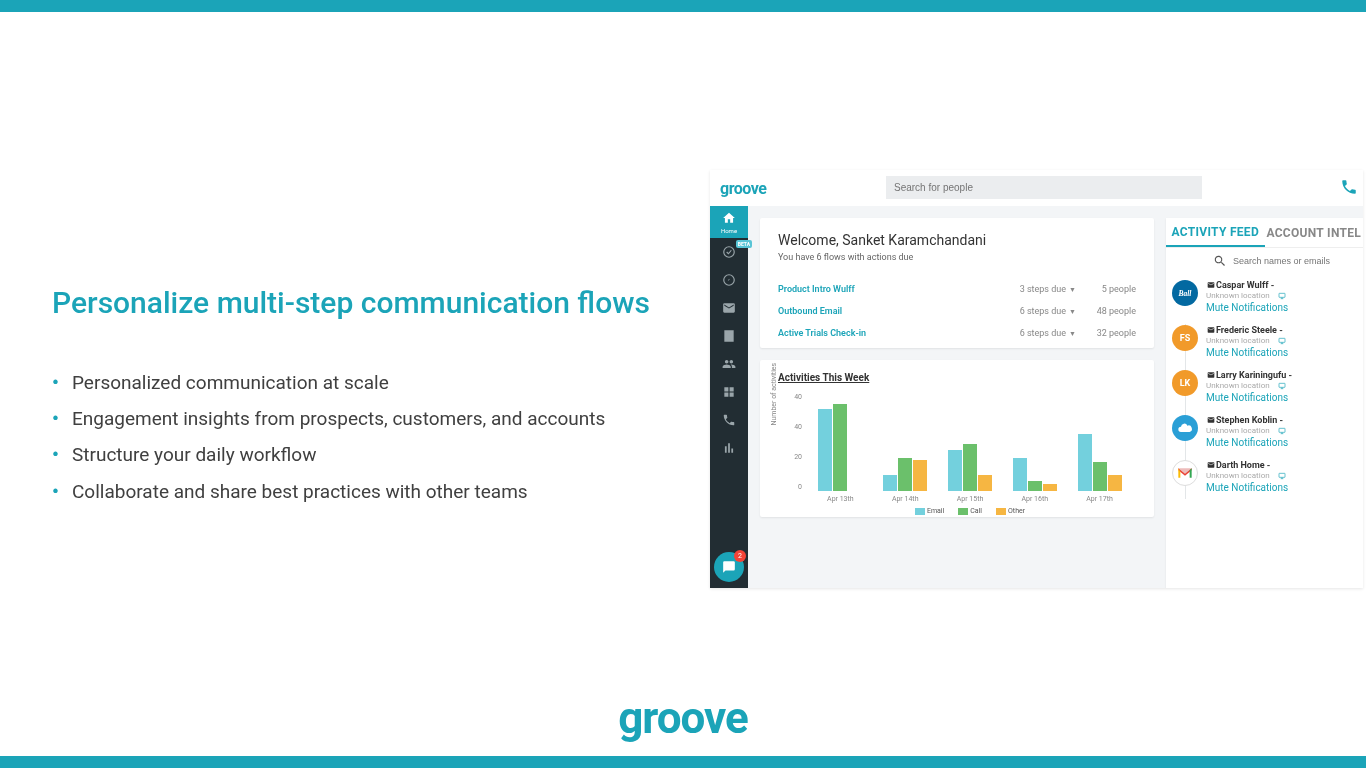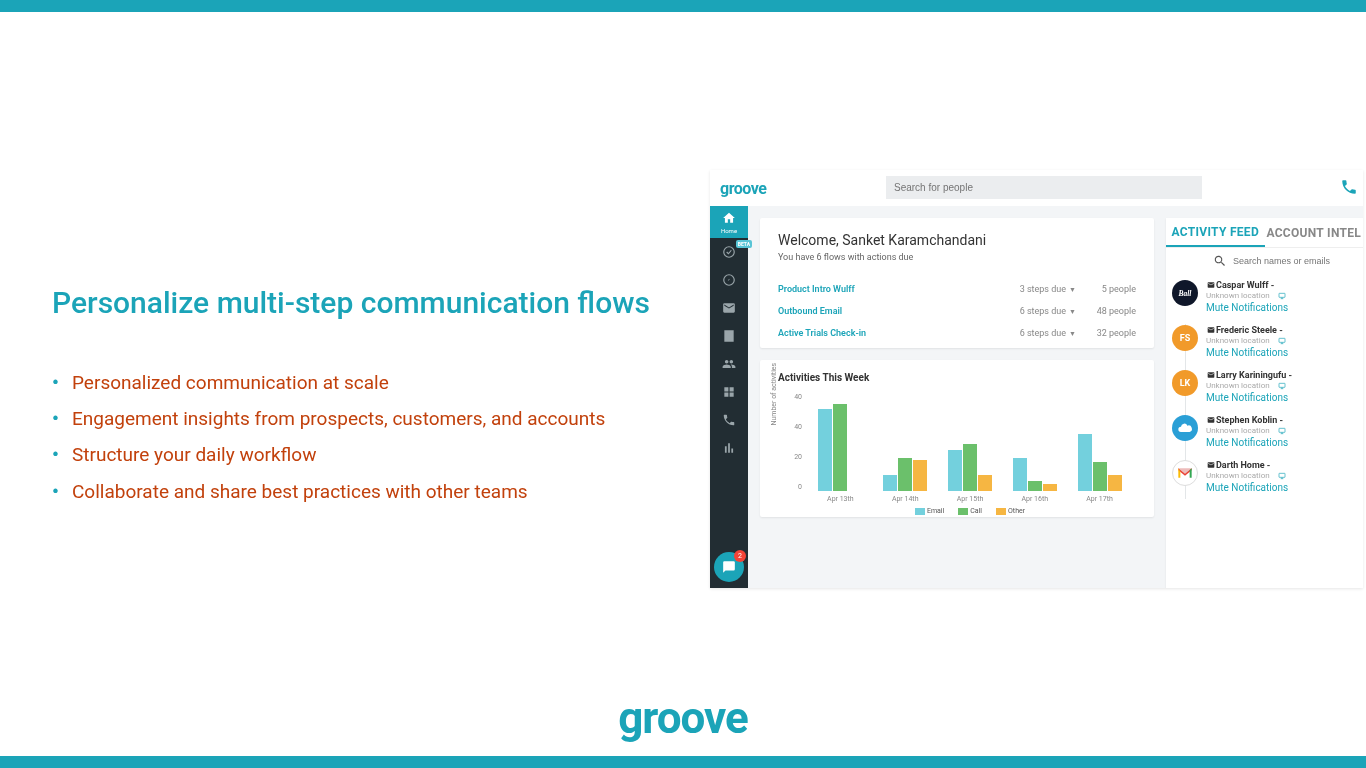--- a/index.html
+++ b/index.html
@@ -4,21 +4,21 @@
 <style>
 * { margin: 0; padding: 0; box-sizing: border-box; }
 body { width: 1366px; height: 768px; font-family: -apple-system, BlinkMacSystemFont, "Segoe UI", Roboto, Helvetica, Arial, sans-serif; background: #fff; position: relative; overflow: hidden; }
 
 .top-bar { position: absolute; top: 0; left: 0; right: 0; height: 12px; background: #1ba4b8; }
 .bottom-bar { position: absolute; bottom: 0; left: 0; right: 0; height: 12px; background: #1ba4b8; }
 
 .slide-left { position: absolute; left: 52px; top: 285px; width: 640px; }
 .slide-heading { color: #1ba4b8; font-size: 30px; font-weight: 500; margin-bottom: 46px; }
 .bullets { list-style: none; }
-.bullets li { color: #c2410c; font-size: 19px; line-height: 1.8; position: relative; padding-left: 20px; margin-bottom: 2px; }
+.bullets li { color: #404040; font-size: 19px; line-height: 1.8; position: relative; padding-left: 20px; margin-bottom: 2px; }
 .bullets li::before { content: "•"; position: absolute; left: 0; color: #1ba4b8; font-weight: bold; }
 
 .bottom-logo { position: absolute; bottom: 24px; left: 50%; transform: translateX(-50%); }
 .bottom-logo .groove-word { color: #1ba4b8; font-size: 44px; font-weight: 700; letter-spacing: -1px; }
 
 .app-shot { position: absolute; left: 710px; top: 170px; width: 653px; height: 418px; background: #f3f5f7; overflow: hidden; box-shadow: 0 1px 3px rgba(0,0,0,.1); }
 
 
 .app-header { position: absolute; top: 0; left: 0; right: 0; height: 36px; background: #fff; display: flex; align-items: center; padding: 0 10px; }
 .app-header-logo { color: #1ba4b8; font-weight: 700; font-size: 16px; letter-spacing: -0.5px; }
@@ -41,21 +41,21 @@
 .welcome-card { background: #fff; padding: 14px 18px 4px; border-radius: 2px; box-shadow: 0 1px 2px rgba(0,0,0,.08); }
 .welcome-title { font-size: 14px; color: #333; font-weight: 400; margin-bottom: 4px; }
 .welcome-sub { font-size: 9px; color: #666; margin-bottom: 16px; }
 .flow-row { display: flex; align-items: center; padding: 6px 0; font-size: 9px; }
 .flow-name { flex: 1; color: #1ba4b8; font-weight: 600; }
 .flow-steps { color: #888; width: 80px; text-align: right; cursor: pointer;}
 .flow-steps .chev { margin-left: 3px; font-size: 7px; }
 .flow-people { color: #888; width: 60px; text-align: right; }
 
 .activities-card { background: #fff; margin-top: 12px; padding: 12px 18px 4px; border-radius: 2px; box-shadow: 0 1px 2px rgba(0,0,0,.08); }
-.activities-title { font-size: 10px; font-weight: 700; color: #333; margin-bottom: 10px; }
+.activities-title { font-size: 10px; font-weight: 700; color: #333; margin-bottom: 10px; text-decoration: underline; }
 .chart-area { position: relative; height: 120px; }
 .yaxis-label { position: absolute; left: -4px; top: 50%; transform: rotate(-90deg) translateX(50%); transform-origin: left center; font-size: 7px; color: #888; }
 .yaxis-ticks { position: absolute; left: 8px; top: 0; bottom: 22px; width: 16px; display: flex; flex-direction: column; justify-content: space-between; font-size: 7px; color: #888; text-align: right; }
 .bars-wrap { position: absolute; left: 30px; right: 4px; top: 0; bottom: 22px; display: flex; align-items: flex-end; justify-content: space-around; }
 .bar-group { display: flex; align-items: flex-end; gap: 1px; width: 50px; justify-content: center; }
 .bar { width: 14px; }
 .bar.email { background: #73d0dd; }
 .bar.call { background: #6bc06b; }
 .bar.other { background: #f6b642; }
 .xlabels { position: absolute; left: 30px; right: 4px; bottom: 10px; display: flex; justify-content: space-around; font-size: 7px; color: #888; }
@@ -266,21 +266,21 @@
     <div class="search-row">
       <svg class="mag" viewBox="0 0 24 24" fill="#555">
           <path d="M15.5 14h-.8l-.3-.3a6.5 6.5 0 1 0-.7.7l.3.3v.8l5 5 1.5-1.5-5-5zm-6 0a4.5 4.5 0 1 1 0-9 4.5 4.5 0 0 1 0 9z"></path>
         </svg>
       <input placeholder="Search names or emails" style="">
     </div>
     <div style="position:relative;">
       <div class="timeline-line"></div>
       <div id="feed-container">
           <div class="feed-item">
-            <div class="feed-avatar" style="background:#0f172a;">
+            <div class="feed-avatar" style="background:#0369a1;">
               <svg width="20" height="20" viewBox="0 0 24 24">
                 <text x="12" y="15" text-anchor="middle" font-size="9" font-style="italic" fill="#fff" font-family="cursive">Ball</text>
               </svg>
             </div>
             <div class="feed-body">
               <div class="feed-line1">
                 <svg class="env-icon" viewBox="0 0 24 24" fill="#333">
                   <path d="M20 4H4a2 2 0 0 0-2 2v12a2 2 0 0 0 2 2h16a2 2 0 0 0 2-2V6a2 2 0 0 0-2-2zm0 4-8 5-8-5V6l8 5 8-5v2z"></path>
                 </svg>
                 <span class="feed-name">Caspar Wulff -</span>

